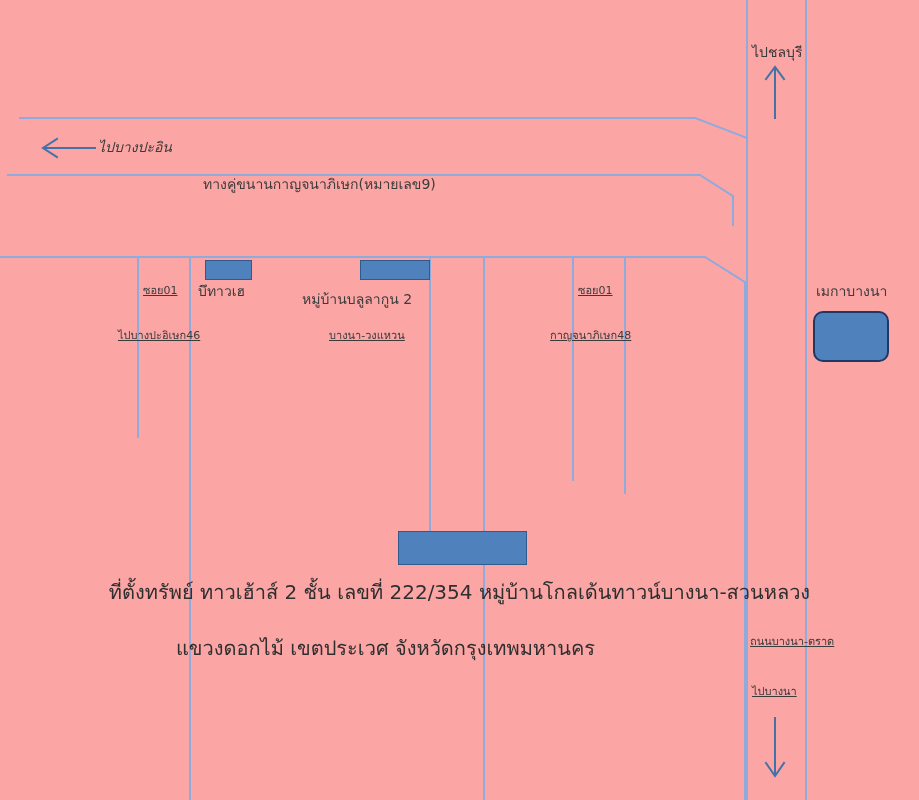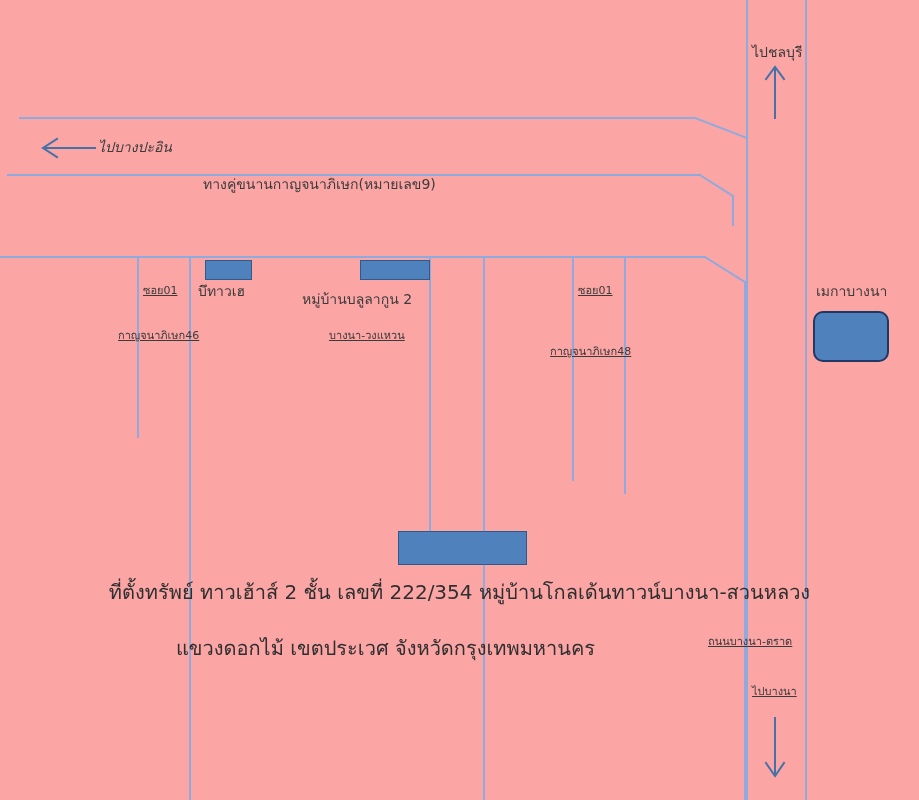--- a/index.html
+++ b/index.html
@@ -116,35 +116,35 @@
 
   <div class="map-label" style="left:752px; top:44px;">ไปชลบุรี</div>
 
   <div class="map-label" style="left:98px; top:139px;font-style:italic;">ไปบางปะอิน</div>
 
 
   <div class="map-label" style="left:203px; top:176px;">ทางคู่ขนานกาญจนาภิเษก(หมายเลข9)</div>
 
   <div class="map-label small" style="left:143px; top:284px;">ซอย01</div>
 
-  <div class="map-label small" style="left:118px; top:329px;">กาญจนาภิเษก46</div>
+  <div class="map-label small" style="left:118px; top:329px;">ไปบางปะอิเษก46</div>
 
   <div class="map-label" style="left:198px; top:283px;">บึทาวเฮ</div>
 
   <div class="map-label" style="left:302px; top:283px;margin-top:8px;">หมู่บ้านบลูลากูน 2</div>
 
   <div class="map-label small" style="left:329px; top:329px;">บางนา-วงแหวน</div>
 
   <div class="map-label small" style="left:578px; top:284px;">ซอย01</div>
 
-  <div class="map-label small" style="left:550px; top:345px;">กาญจนาภิเษก48</div>
+  <div class="map-label small" style="left:550px; top:329px;">กาญจนาภิเษก48</div>
 
   <div class="map-label" style="left:816px; top:283px;">เมกาบางนา</div>
 
-  <div class="map-label small" style="left:708px; top:635px;">ถนนบางนา-ตราด</div>
+  <div class="map-label small" style="left:750px; top:635px;">ถนนบางนา-ตราด</div>
 
   <div class="map-label small" style="left:752px; top:685px;">ไปบางนา</div>
 
   <div class="addr-line" style="left:0px; top:576px; width:919px;">ที่ตั้งทรัพย์ ทาวเฮ้าส์ 2 ชั้น เลขที่ 222/354 หมู่บ้านโกลเด้นทาวน์บางนา-สวนหลวง</div>
 
   <div class="addr-line" style="left:0px; top:632px; width:771px;">แขวงดอกไม้ เขตประเวศ จังหวัดกรุงเทพมหานคร</div>
 
 </div>
 
 </body></html>

